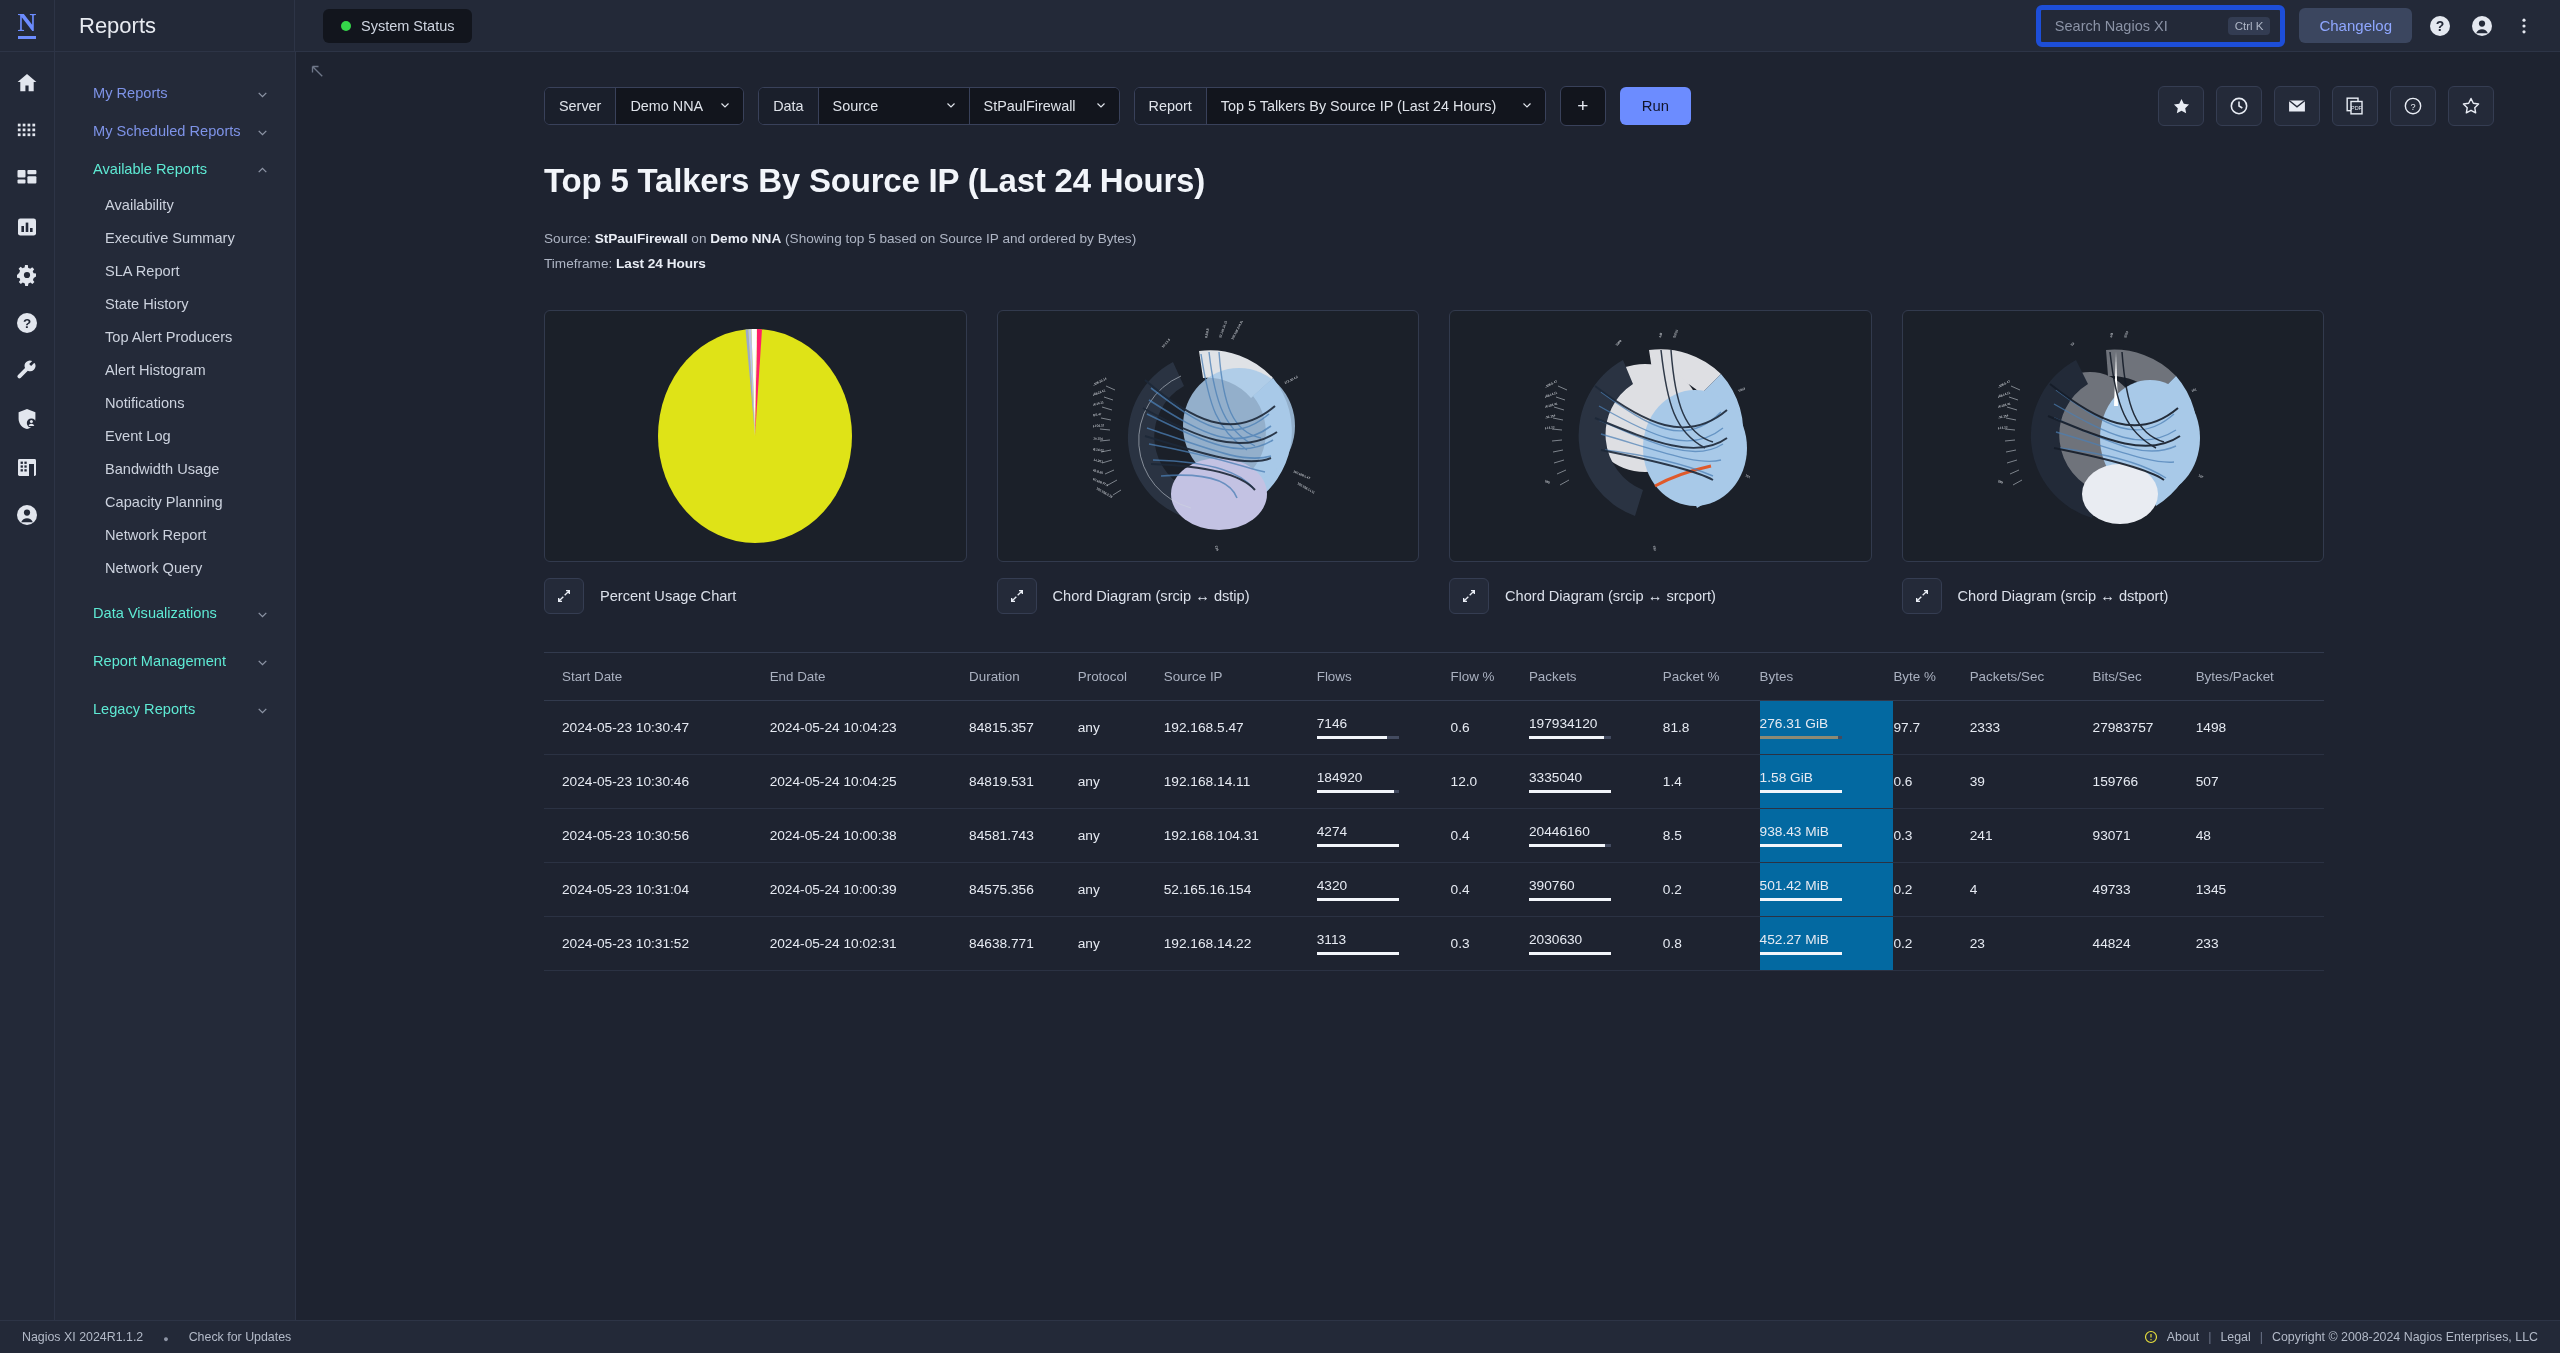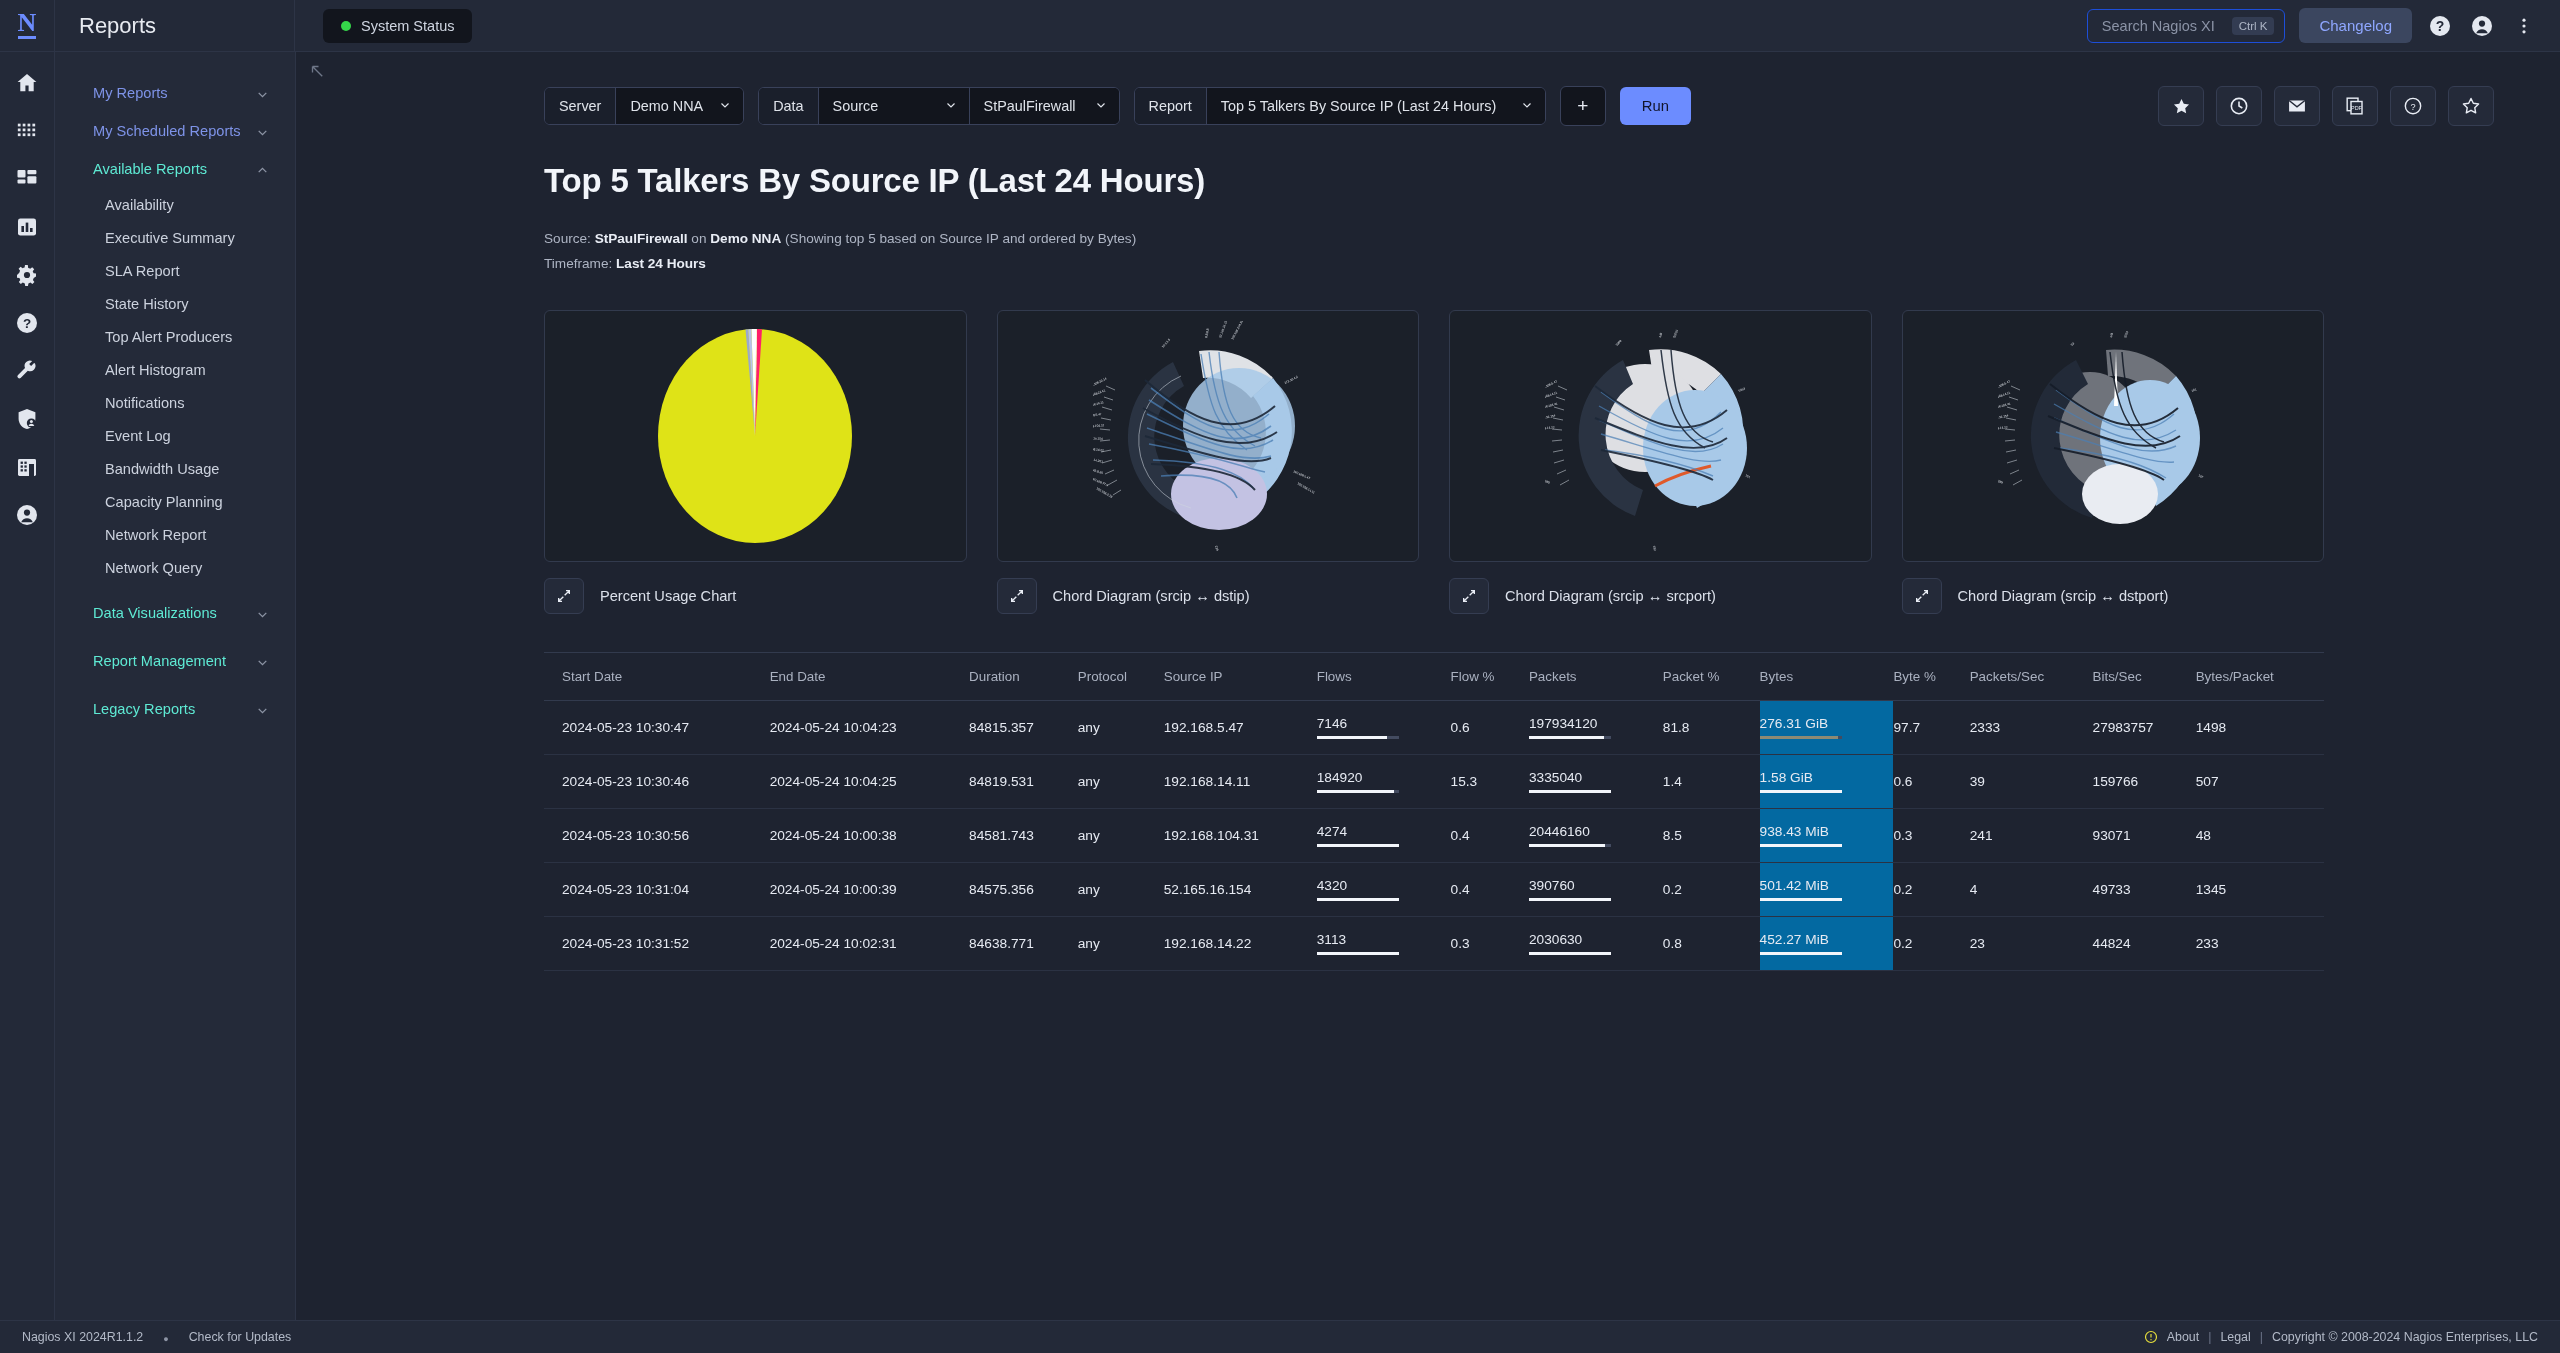--- a/index.html
+++ b/index.html
@@ -15,21 +15,21 @@
   
   .topbar { height: 52px; display: flex; align-items: stretch; background: #232938; border-bottom: 1px solid #2d3446; flex: 0 0 52px; }
   .logo-cell { width: 55px; display: flex; align-items: center; justify-content: center; border-right: 1px solid #2d3446; }
   .logo-mark { font-size: 26px; font-weight: bold; color: #6c8cff; line-height: 0.85; border-bottom: 3px solid #6c8cff; padding-bottom: 2px; font-family: "Liberation Serif", serif; }
   .app-title-cell { width: 240px; display: flex; align-items: center; padding-left: 24px; border-right: 1px solid #2d3446; }
   .app-title { font-size: 22px; color: #e7eaf0; }
   .topbar-mid { flex: 1; display: flex; align-items: center; padding-left: 28px; }
   .sys-status { display: flex; align-items: center; gap: 10px; background: #12151d; border-radius: 6px; padding: 9px 18px; font-size: 14.5px; color: #cfd5e1; }
   .dot-green { width: 10px; height: 10px; border-radius: 50%; background: #35d84a; display: inline-block; }
   .topbar-right { display: flex; align-items: center; gap: 14px; padding-right: 22px; }
-  .search-box { display: flex; align-items: center; gap: 17px; border: 1px solid #1d4ed8; border-radius: 6px; padding: 7px 10px 7px 14px; text-align: right; }
+  .search-box { display: flex; align-items: center; gap: 60px; border: 5px solid #1d4ed8; border-radius: 6px; padding: 7px 10px 7px 14px; text-align: right; }
   .search-ph { font-size: 14.5px; color: #8b93a6; }
   .kbd { font-size: 11.5px; background: #333c52; color: #aeb6c6; border-radius: 4px; padding: 3px 7px; }
   .changelog-btn { background: #3b465f; color: #8fa7ff; font-size: 15px; border: none; border-radius: 6px; padding: 9px 20px; cursor: pointer; }
   .icon-btn { width: 28px; height: 28px; display: flex; align-items: center; justify-content: center; cursor: pointer; color: #e4e8f0; }
 
   
   .body-row { display: flex; flex: 1; min-height: 0; }
 
   
   .rail { width: 55px; background: #232938; border-right: 1px solid #2d3446; display: flex; flex-direction: column; align-items: center; padding-top: 18px; gap: 22px; flex: 0 0 55px; }
@@ -670,21 +670,21 @@
                 <td>2024-05-24 10:04:25</td>
                 <td>84819.531</td>
                 <td>any</td>
                 <td>192.168.14.11</td>
                 <td class="metric-cell">
                   <span class="mval">184920</span>
                   <div class="bar-track">
                       <div class="bar-fill" style="width:94%"></div>
                     </div>
                 </td>
-                <td>15.3</td>
+                <td>12.0</td>
                 <td class="metric-cell">
                   <span class="mval">3335040</span>
                   <div class="bar-track">
                       <div class="bar-fill" style="width:100%"></div>
                     </div>
                 </td>
                 <td>1.4</td>
                 <td class="metric-cell cell-hl">
                   <span class="mval">1.58 GiB</span>
                   <div class="bar-track">

